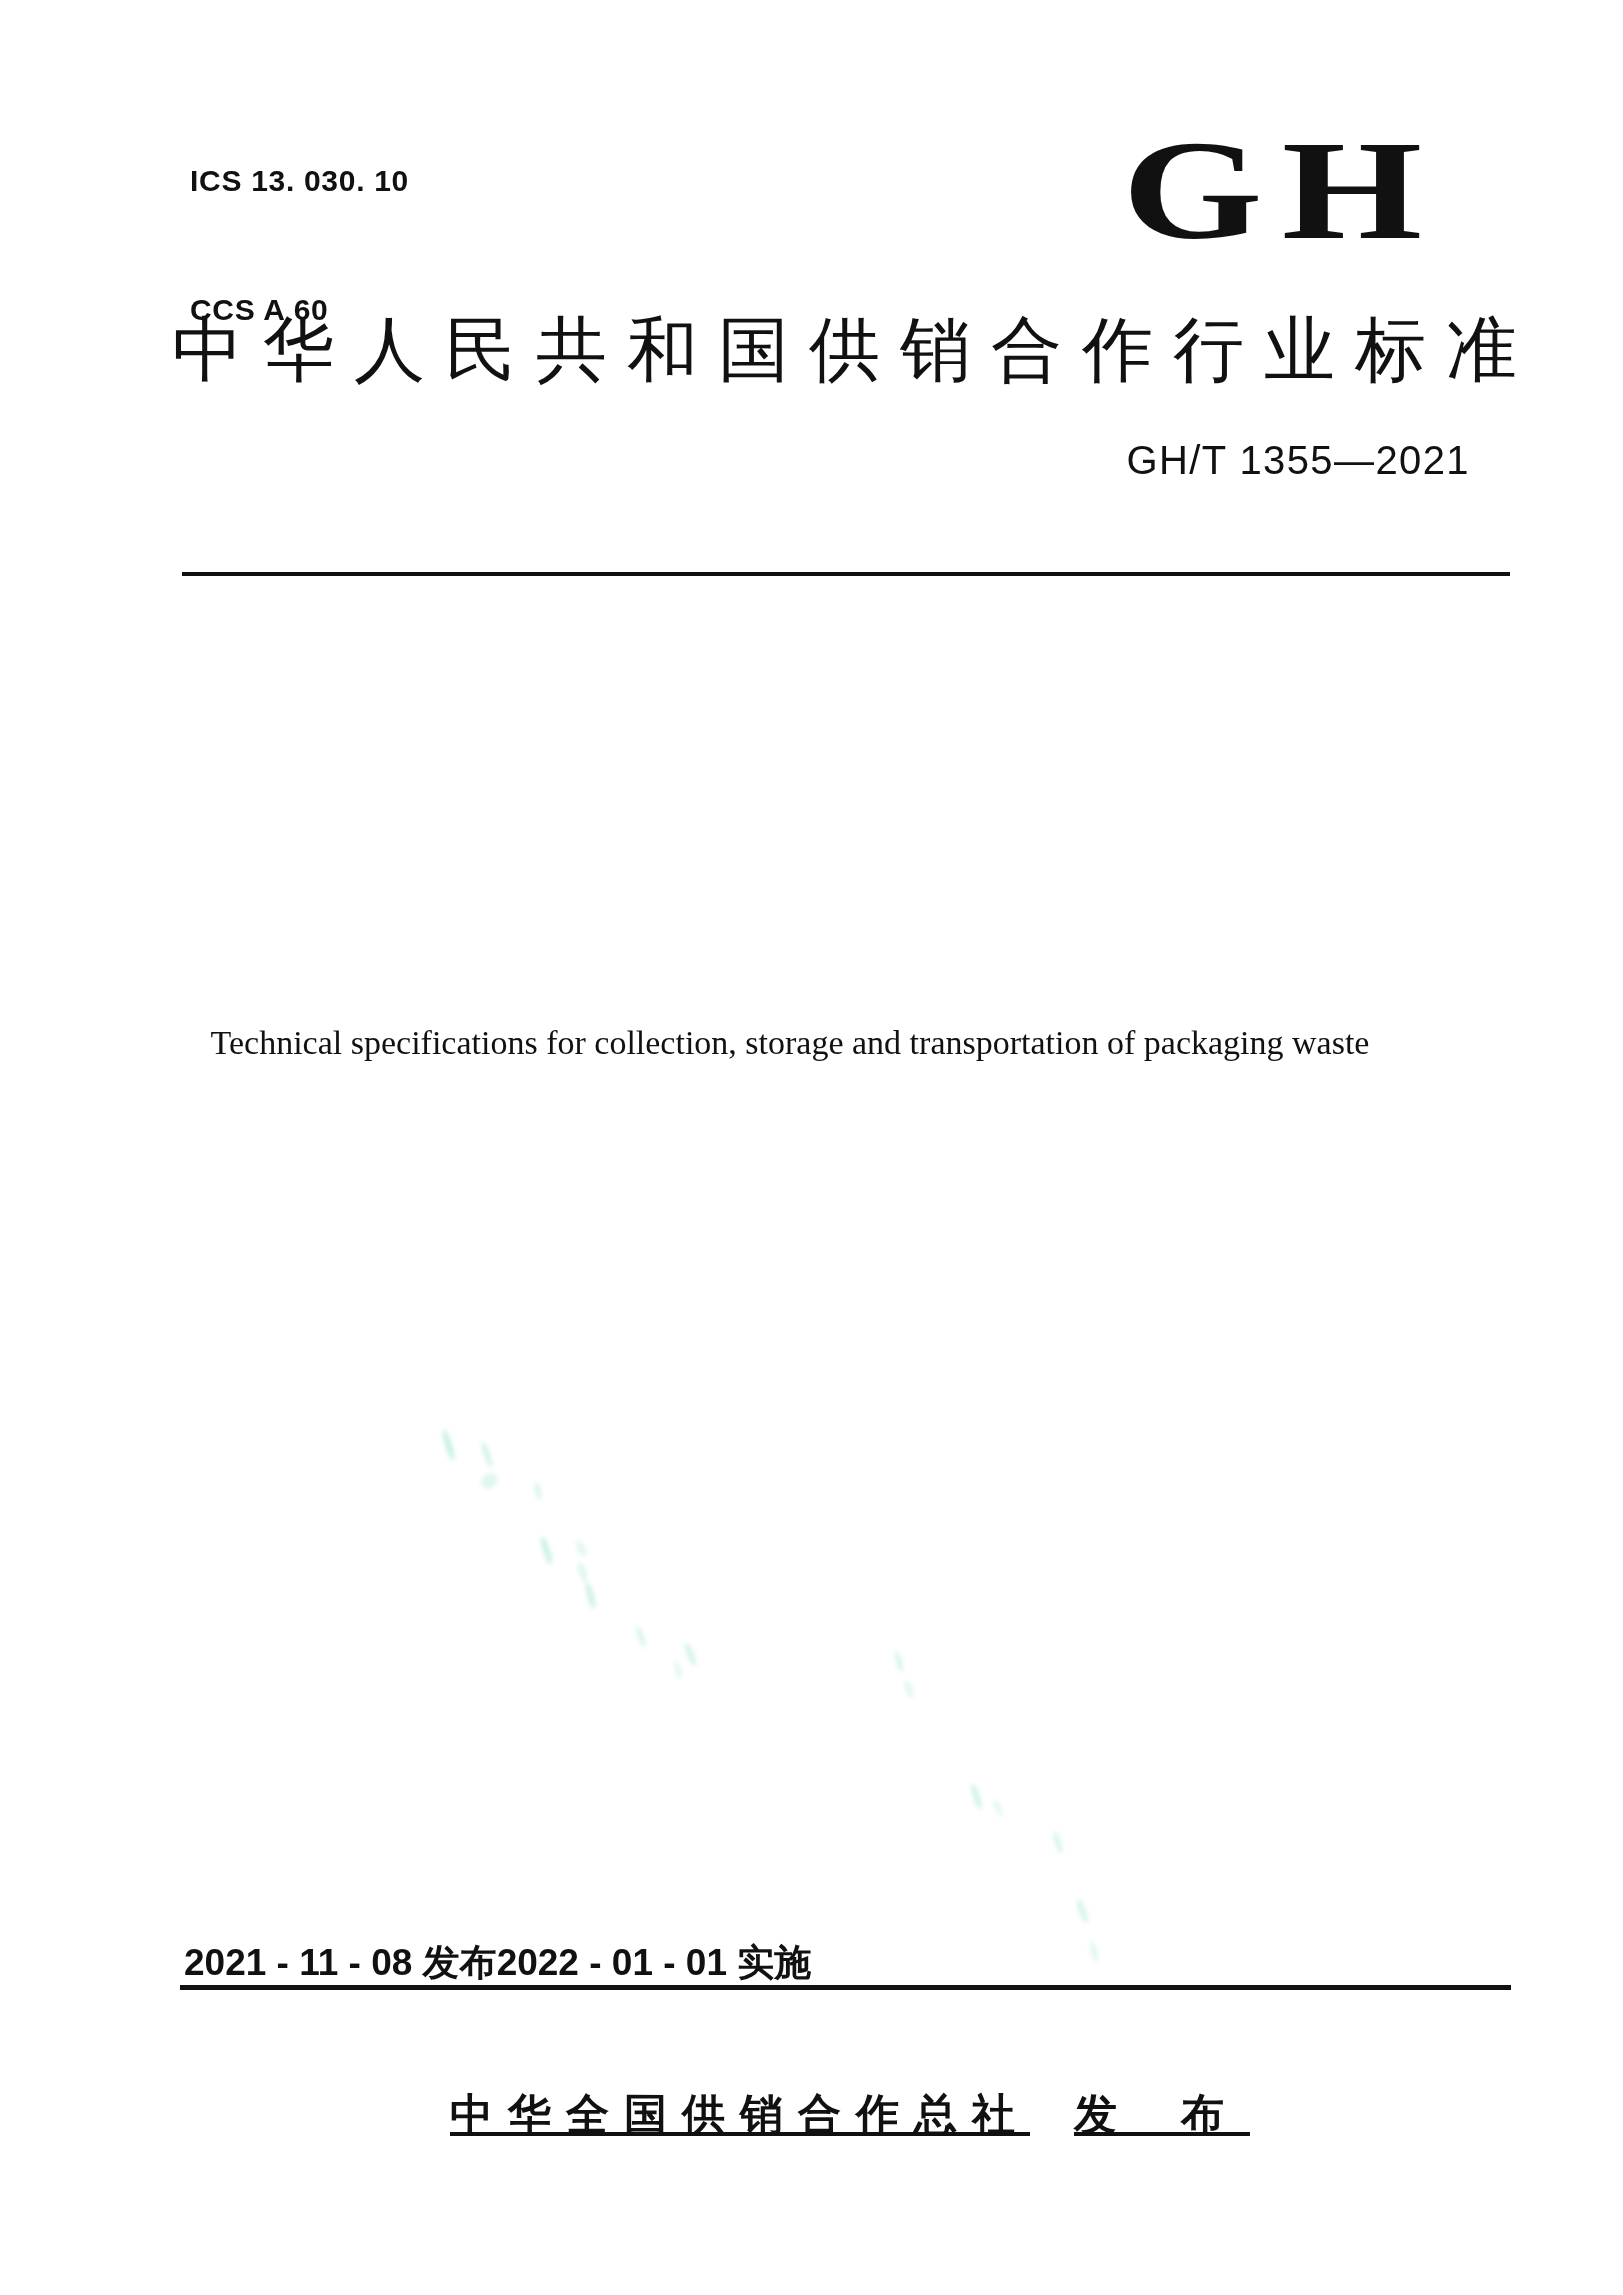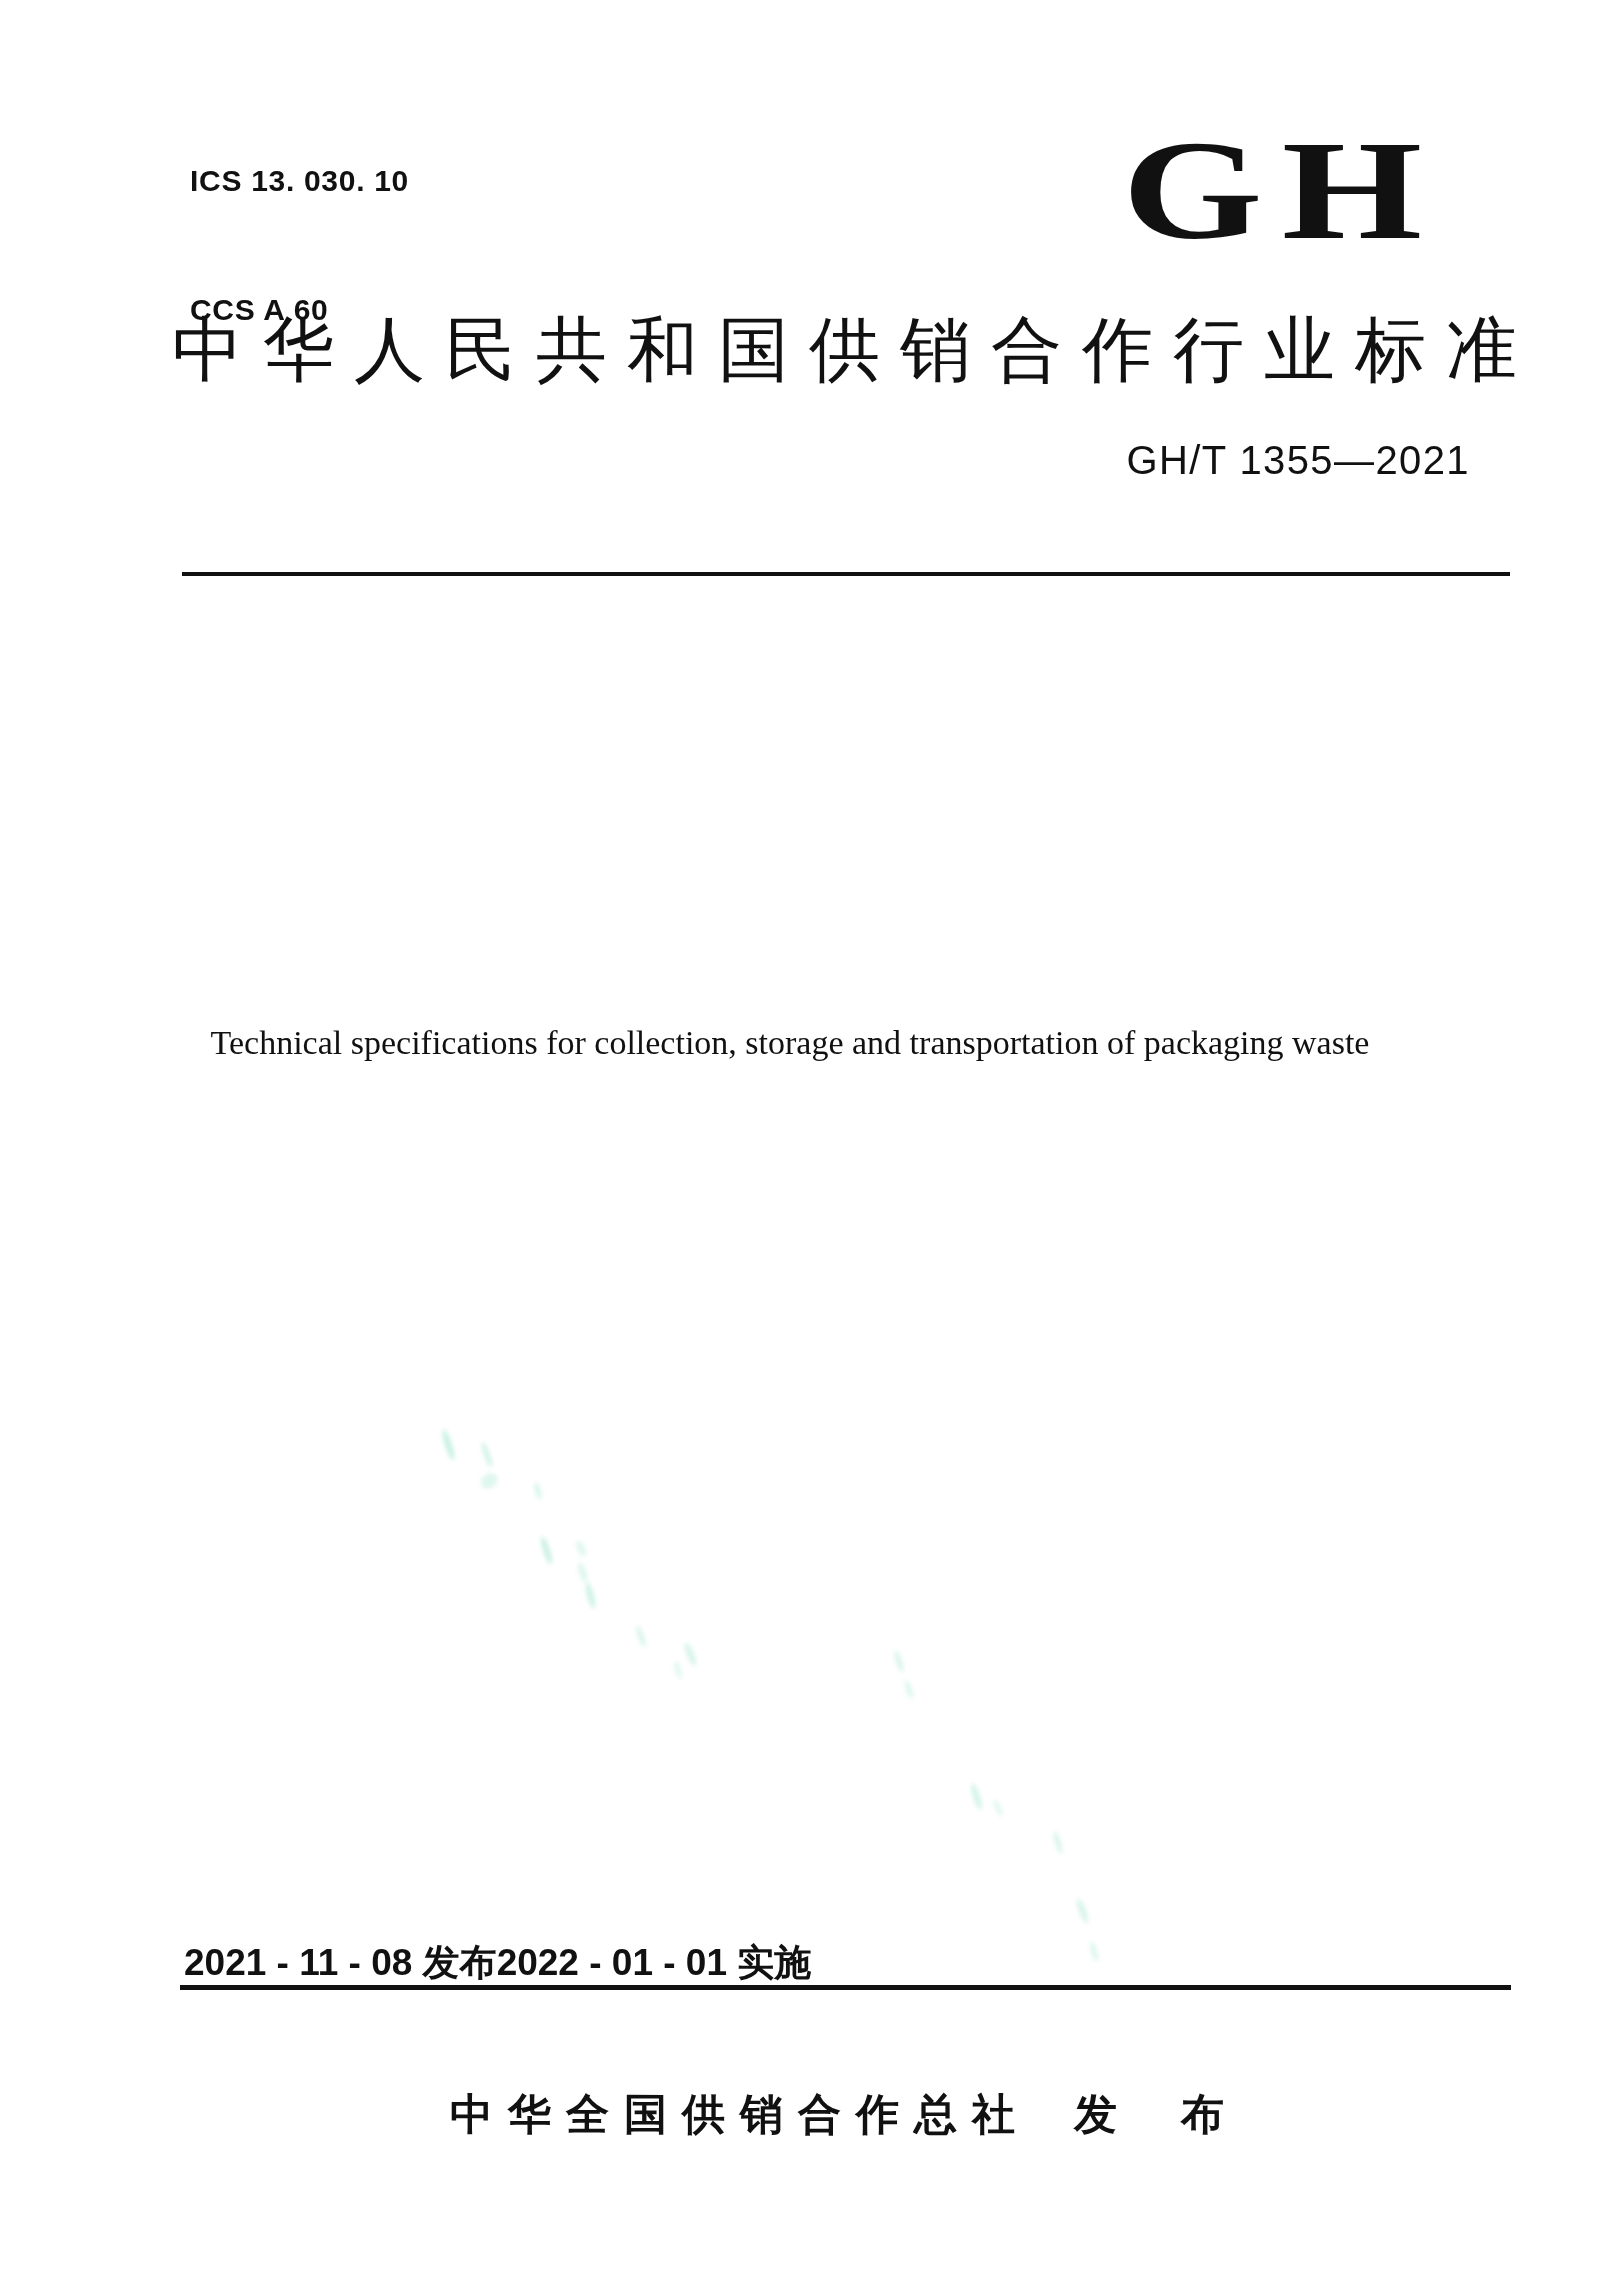--- a/index.html
+++ b/index.html
@@ -87,20 +87,21 @@
     white-space:pre;
     margin-left:8px;
   }
 
   
   .publisher{
     left:450px; top:2090px;
     display:flex; align-items:baseline;
     font-size:43px; line-height:48px; font-weight:700;
     white-space:pre;
+    text-decoration:underline;
   }
   .pub-name{letter-spacing:15px;}
   .pub-action{margin-left:44px; letter-spacing:26px;}
 
   
   .wm-mark{
     position:absolute;
     background:var(--wm);
     border-radius:50%;
     filter:blur(2.1px);

